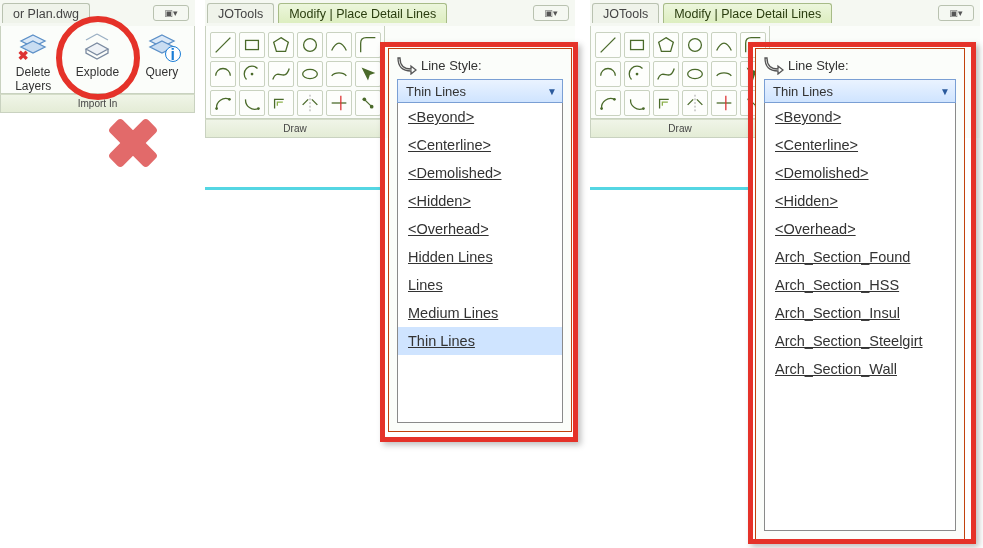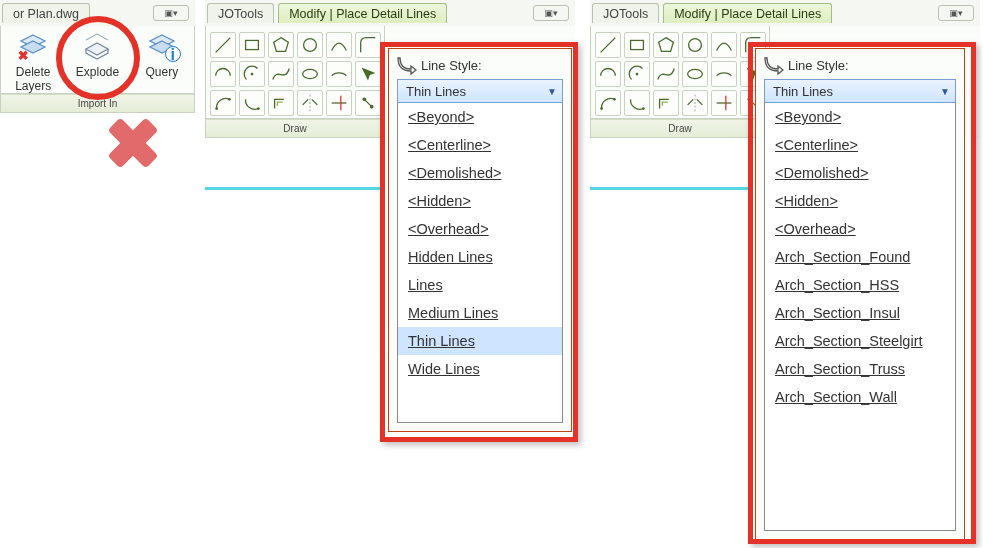--- a/index.html
+++ b/index.html
@@ -291,21 +291,20 @@
     <div class="ls-drop" id="drop2" style="height:320px;">
         <div class="ls-item">&lt;Beyond&gt;</div>
         <div class="ls-item">&lt;Centerline&gt;</div>
         <div class="ls-item">&lt;Demolished&gt;</div>
         <div class="ls-item">&lt;Hidden&gt;</div>
         <div class="ls-item">&lt;Overhead&gt;</div>
         <div class="ls-item">Hidden Lines</div>
         <div class="ls-item">Lines</div>
         <div class="ls-item">Medium Lines</div>
         <div class="ls-item sel">Thin Lines</div>
-        <div class="ls-item">Wide Lines</div>
       </div>
   </div>
 </div>
 
 <div class="cyan-line" style="left:205px; top:187px; width:176px;"></div>
 
 <div class="redbox" style="left:380px; top:42px; width:198px; height:400px;"></div>
 
 <div class="panel panel3">
   <div class="tabrow">
@@ -435,21 +434,20 @@
     <div class="ls-drop" id="drop3" style="height:428px; overflow-y:scroll;">
         <div class="ls-item">&lt;Beyond&gt;</div>
         <div class="ls-item">&lt;Centerline&gt;</div>
         <div class="ls-item">&lt;Demolished&gt;</div>
         <div class="ls-item">&lt;Hidden&gt;</div>
         <div class="ls-item">&lt;Overhead&gt;</div>
         <div class="ls-item">Arch_Section_Found</div>
         <div class="ls-item">Arch_Section_HSS</div>
         <div class="ls-item">Arch_Section_Insul</div>
         <div class="ls-item">Arch_Section_Steelgirt</div>
-        <div class="ls-item">Arch_Section_Truss</div>
         <div class="ls-item">Arch_Section_Wall</div>
       </div>
   </div>
 </div>
 
 <div class="cyan-line" style="left:590px; top:187px; width:160px;"></div>
 
 <div class="redbox" style="left:748px; top:42px; width:228px; height:502px;"></div>
 
 </body></html>

